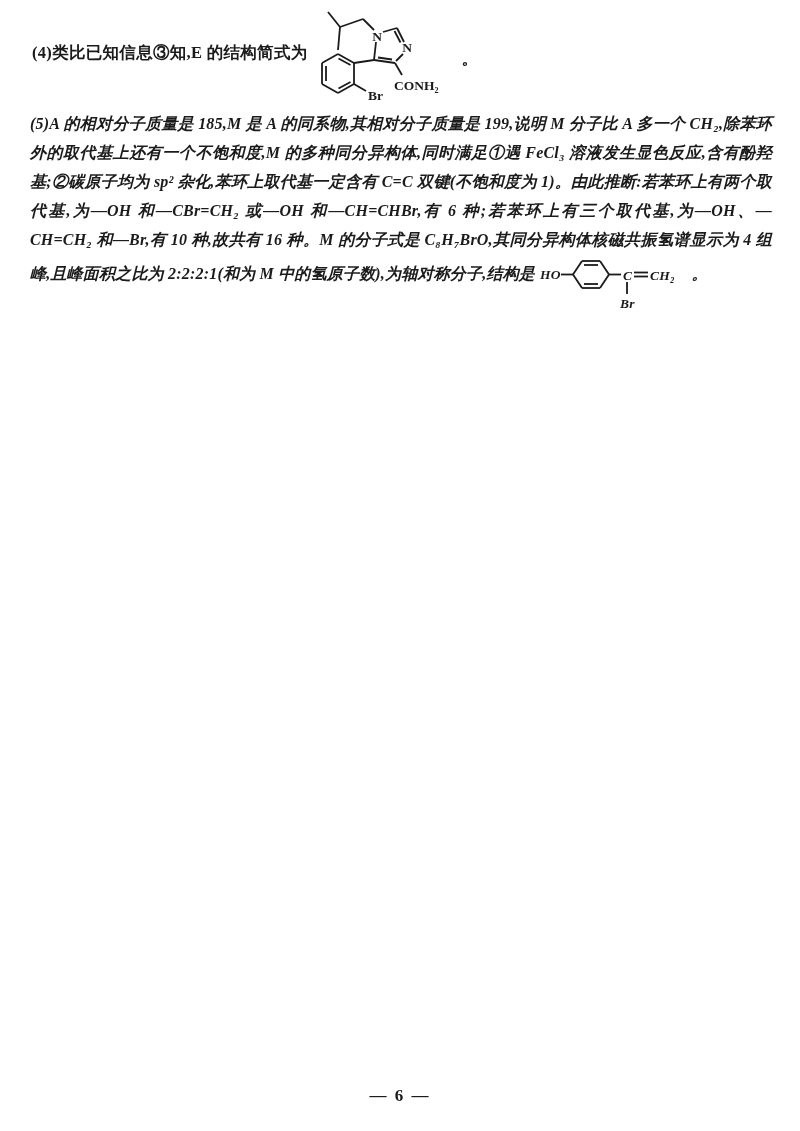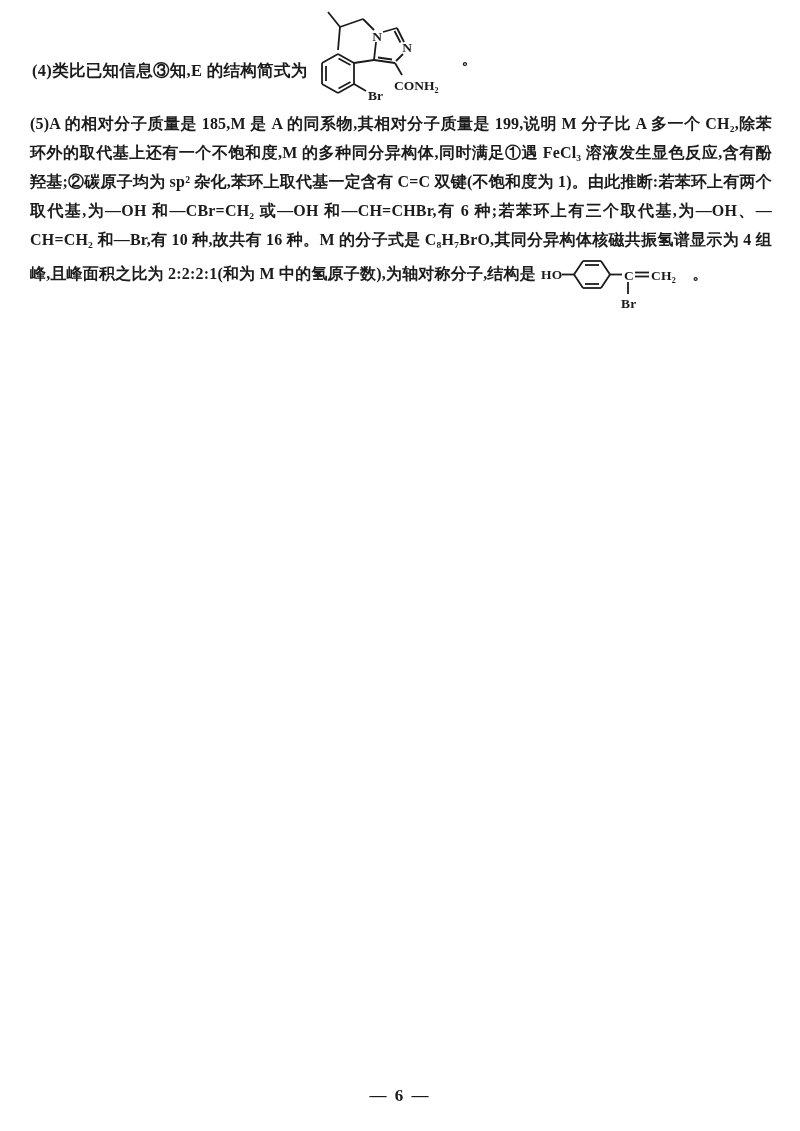--- a/index.html
+++ b/index.html
@@ -7,29 +7,30 @@
     position:relative;
     width:800px; height:1131px;
     background:#ffffff;
     color:#1b1b1b;
     font-family:"Liberation Serif","DejaVu Serif",serif;
     font-weight:700;
     overflow:hidden;
   }
   
   .q4 { position:absolute; top:0; left:32px; display:flex; align-items:flex-start; }
-  .q4-text { padding-top:60px; font-size:16.5px; white-space:nowrap; letter-spacing:0.3px;text-align:center; }
+  .q4-text { padding-top:42px; font-size:16.5px; white-space:nowrap; letter-spacing:0.3px;text-align:center; }
   .q4 svg { width:142px; height:108px; flex:0 0 auto; margin-left:2px; }
   .q4-period { padding-top:48px; font-size:16.5px; margin-left:10px; }
   
   .q5 {
     position:absolute; top:109px; left:30px; width:742px;
     font-size:16px; line-height:29px;
     text-align:justify; text-justify:inter-ideograph;
     letter-spacing:0.2px;
+    font-style:italic;
   }
   .m-struct { display:inline-block; width:148px; height:60px; vertical-align:-35px; }
   
   svg line, svg polygon { stroke:#1b1b1b; stroke-width:1.8; fill:none; }
   svg text { fill:#1b1b1b; font-family:"Liberation Serif","DejaVu Serif",serif; font-weight:700; font-size:13.5px; }
   
   .footer { position:absolute; top:1086px; left:0; right:0; text-align:center; font-size:17px; letter-spacing:2px; }
 </style>
 </head>
 <body>

